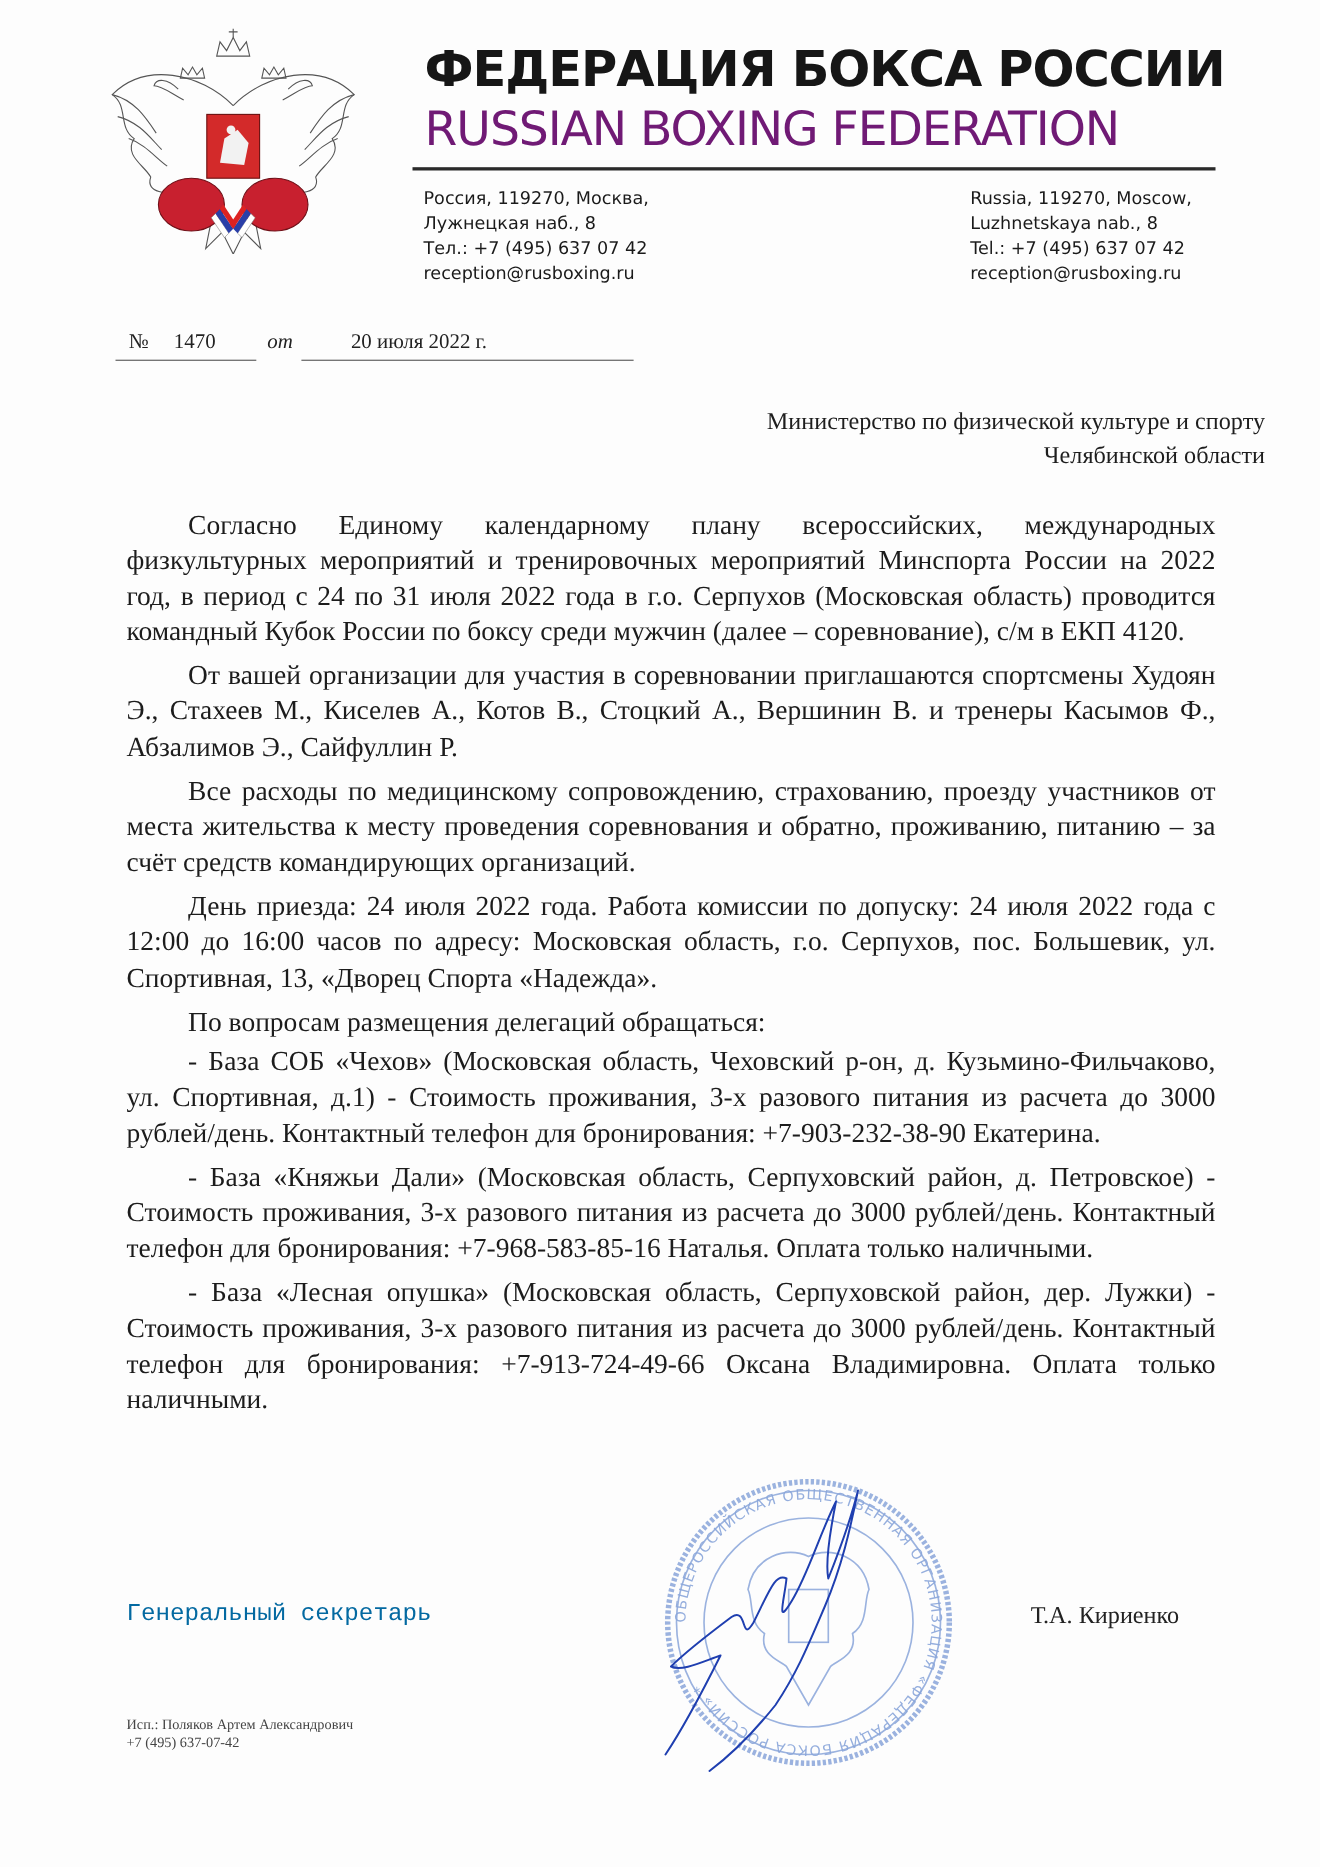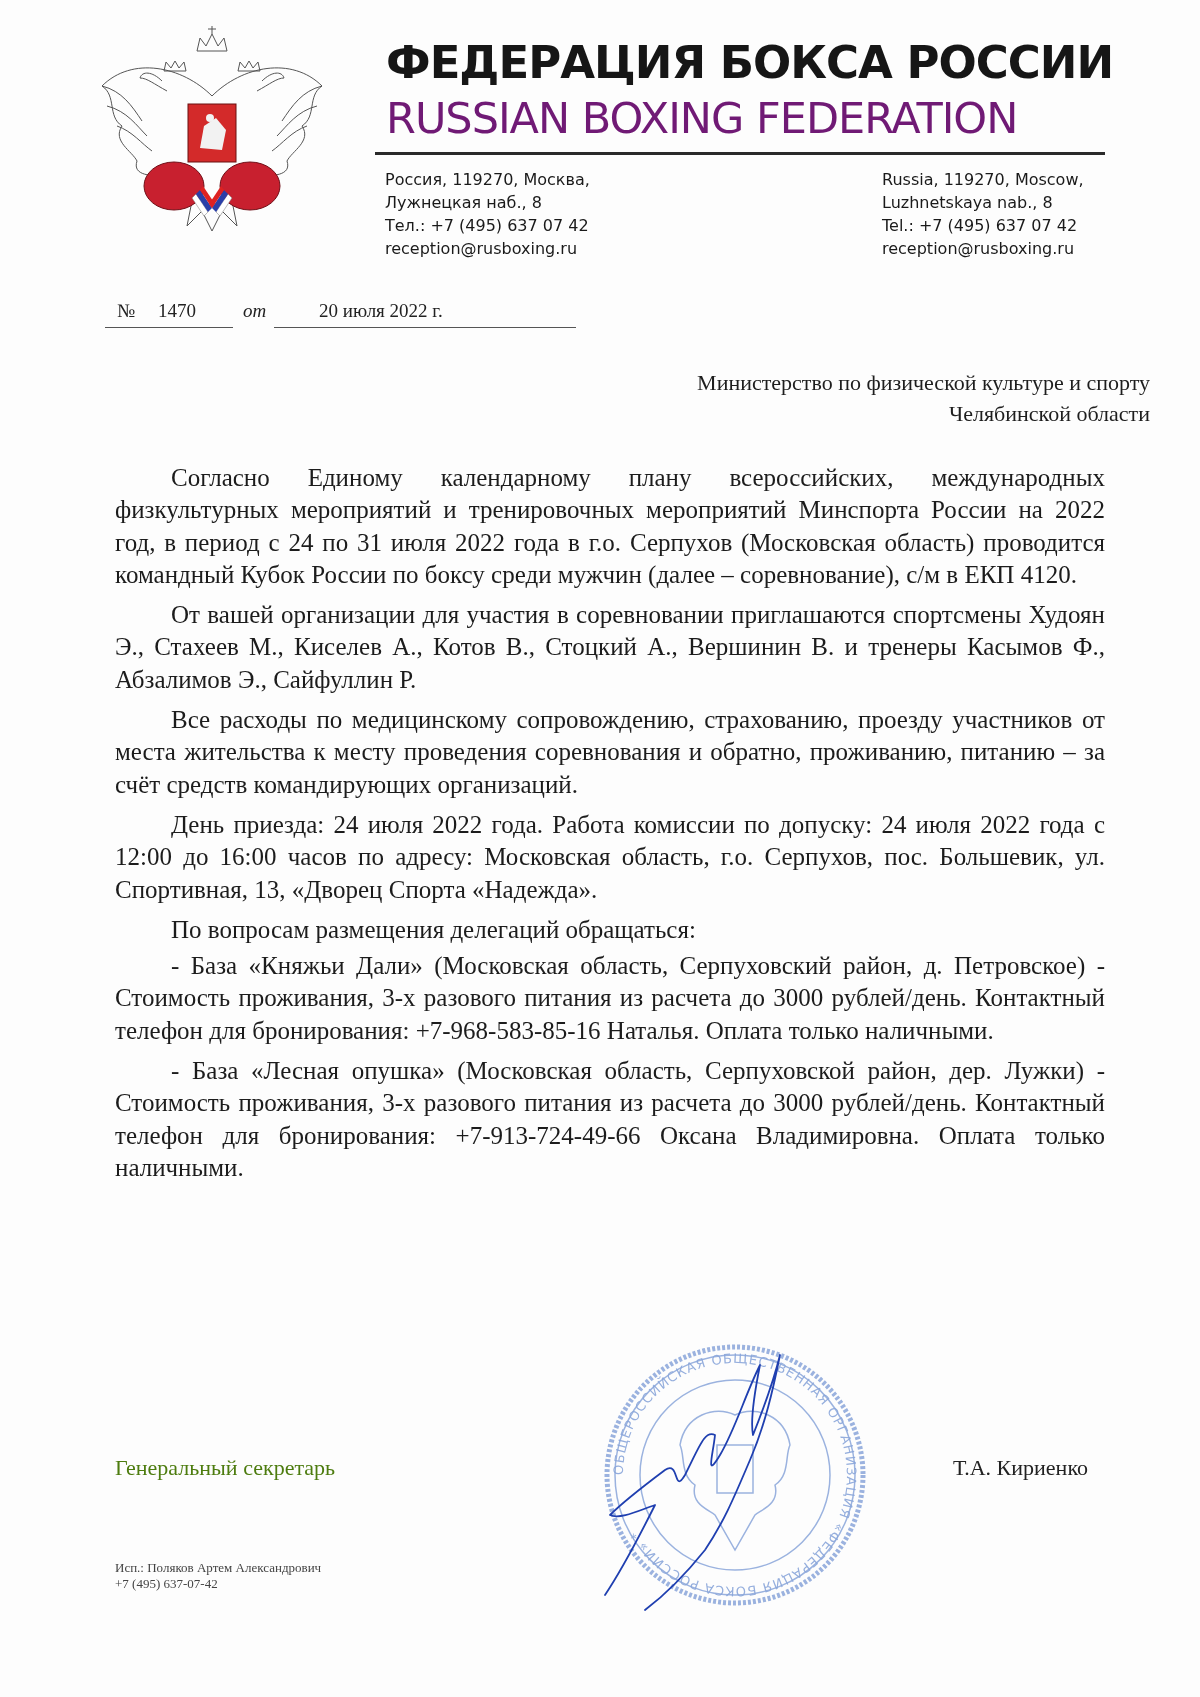--- a/index.html
+++ b/index.html
@@ -28,22 +28,22 @@
 
   
   .addressee { position: absolute; right: 95px; top: 367px; text-align: right; font-family: "Liberation Serif", serif; font-size: 22px; line-height: 31px; color: #1e1e1e; }
 
   
   .body { position: absolute; left: 115px; top: 462px; width: 990px; font-family: "Liberation Serif", serif; font-size: 25px; line-height: 32.3px; color: #1c1c1c; text-align: justify; }
   .body p { margin: 0 0 8px 0; text-indent: 56px; }
   .body p.tight { margin-bottom: 4px; }
 
   
-  .sig-title { position: absolute; left: 115px; top: 1455px; font-family: Liberation Serif, serif; font-size: 22px; color: #4d7c0f; }
-  .sig-name { position: absolute; left: 937px; top: 1455px; font-family: "Liberation Serif", serif; font-size: 22px; color: #222; margin-left: 16px; }
+  .sig-title { position: absolute; left: 115px; top: 1455px; font-family: Liberation Mono, monospace; font-size: 22px; color: #0369a1; }
+  .sig-name { position: absolute; left: 937px; top: 1455px; font-family: "Liberation Serif", serif; font-size: 22px; color: #222; }
   .stamp { position: absolute; left: 585px; top: 1335px; width: 300px; height: 280px; }
 
   
   .executor { position: absolute; left: 115px; top: 1560px; font-family: "Liberation Serif", serif; font-size: 13px; line-height: 16px; color: #444; }
 </style>
 </head>
 <body>
 
 <div class="page">
 
@@ -110,20 +110,21 @@
     <div>Министерство по физической культуре и спорту</div>
     <div>Челябинской области</div>
   </div>
 
   <div class="body">
     <p>Согласно Единому календарному плану всероссийских, международных физкультурных мероприятий и тренировочных мероприятий Минспорта России на 2022 год, в период с 24 по 31 июля 2022 года в г.о. Серпухов (Московская область) проводится командный Кубок России по боксу среди мужчин (далее – соревнование), с/м в ЕКП 4120.</p>
     <p>От вашей организации для участия в соревновании приглашаются спортсмены Худоян Э., Стахеев М., Киселев А., Котов В., Стоцкий А., Вершинин В. и тренеры Касымов Ф., Абзалимов Э., Сайфуллин Р.</p>
     <p>Все расходы по медицинскому сопровождению, страхованию, проезду участников от места жительства к месту проведения соревнования и обратно, проживанию, питанию – за счёт средств командирующих организаций.</p>
     <p>День приезда: 24 июля 2022 года. Работа комиссии по допуску: 24 июля 2022 года с 12:00 до 16:00 часов по адресу: Московская область, г.о. Серпухов, пос. Большевик, ул. Спортивная, 13, «Дворец Спорта «Надежда».</p>
     <p class="tight">По вопросам размещения делегаций обращаться:</p>
+    <p>- База СОБ «Чехов» (Московская область, Чеховский р-он, д. Кузьмино-Фильчаково, ул. Спортивная, д.1) - Стоимость проживания, 3-х разового питания из расчета до 3000 рублей/день. Контактный телефон для бронирования: +7-903-232-38-90 Екатерина.</p>
     <p>- База «Княжьи Дали» (Московская область, Серпуховский район, д. Петровское) - Стоимость проживания, 3-х разового питания из расчета до 3000 рублей/день. Контактный телефон для бронирования: +7-968-583-85-16 Наталья. Оплата только наличными.</p>
     <p>- База «Лесная опушка» (Московская область, Серпуховской район, дер. Лужки) - Стоимость проживания, 3-х разового питания из расчета до 3000 рублей/день. Контактный телефон для бронирования: +7-913-724-49-66 Оксана Владимировна. Оплата только наличными.</p>
   </div>
 
   <div class="sig-title">Генеральный секретарь</div>
   <div class="sig-name">Т.А. Кириенко</div>
 
   <svg class="stamp" viewBox="0 0 300 280">
     <defs>
       <path id="stampArc" d="M150 140 m-112 0 a112 112 0 1 1 224 0 a112 112 0 1 1 -224 0"></path>

